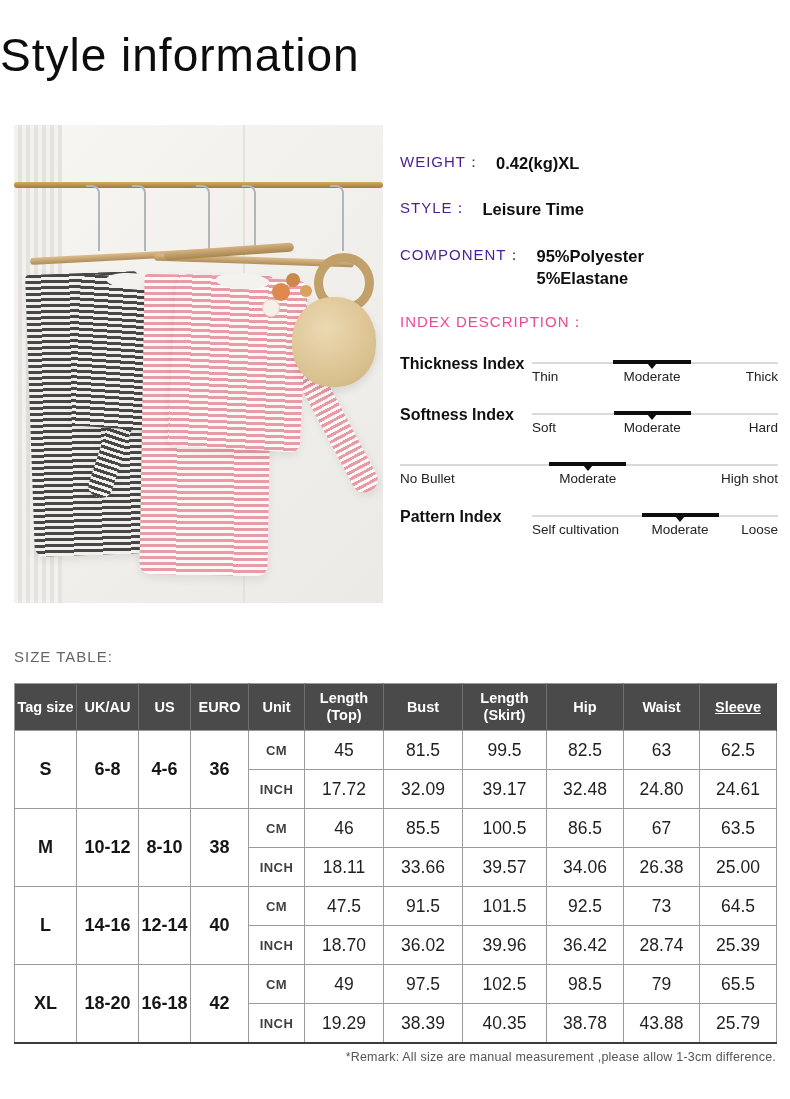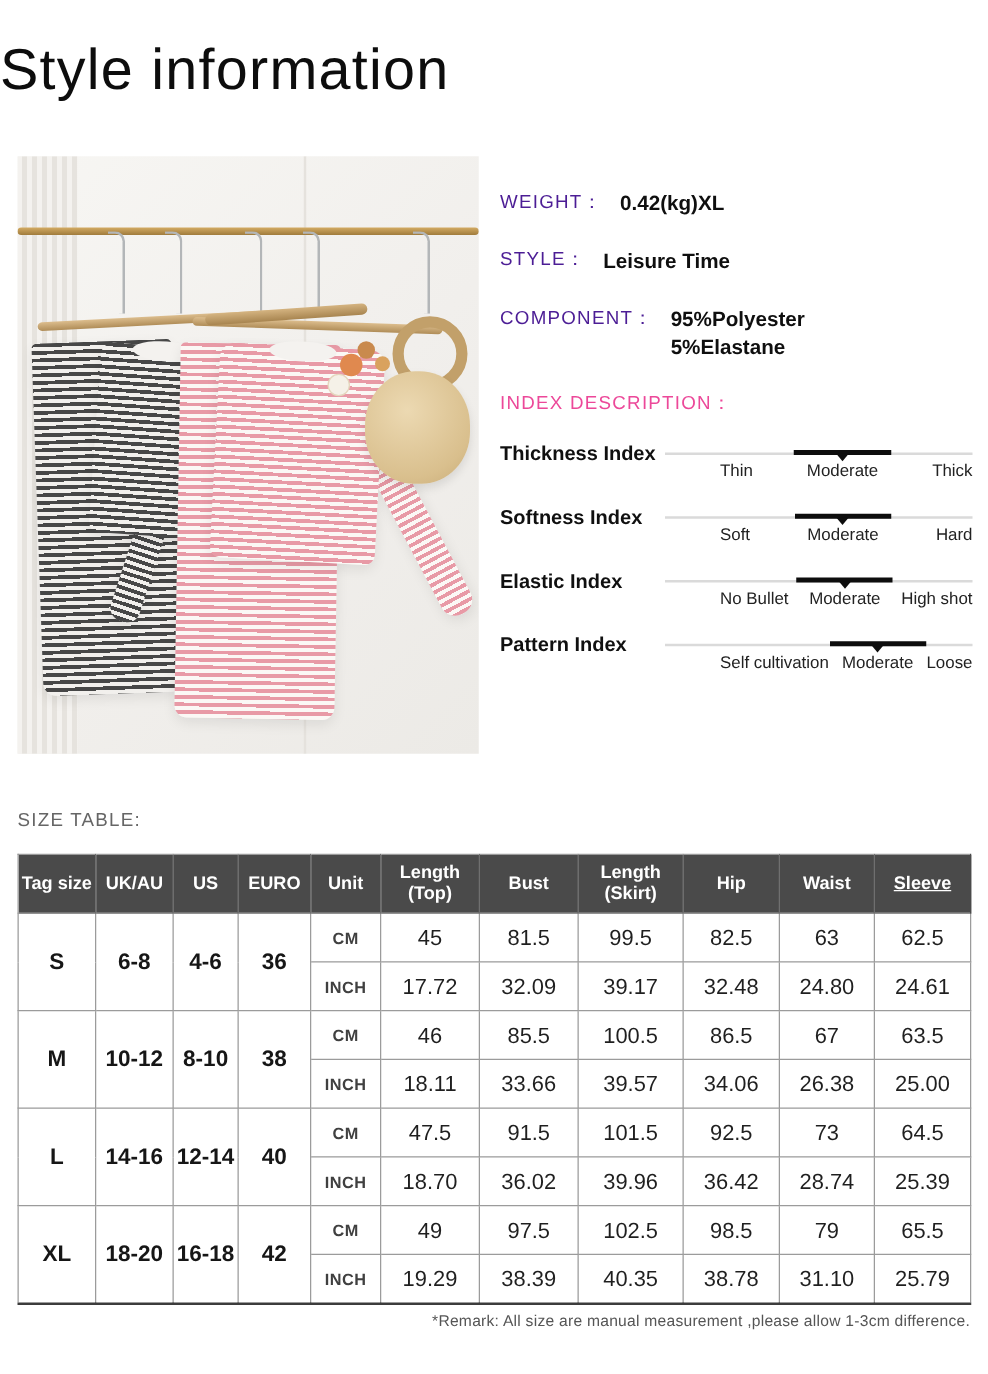--- a/index.html
+++ b/index.html
@@ -44,21 +44,21 @@
   .info{position:absolute;left:400px;top:152px;width:378px;}
   .field{display:flex;align-items:flex-start;margin-bottom:24px;}
   .field-label{flex:0 0 auto;font-size:15px;color:#4c1d95;letter-spacing:1px;line-height:1.35;}
   .field-value{margin-left:14px;font-size:16.5px;font-weight:700;color:#0f0f0f;
     line-height:1.35;white-space:pre-line;}
   .index-title{font-size:15px;color:#ec4899;letter-spacing:1px;margin:12px 0 22px 0;}
   .index-row{display:flex;margin-bottom:21px;}
   .index-name{flex:0 0 132px;font-size:16px;font-weight:700;color:#101010;line-height:1.2;}
   .scale{position:relative;flex:1;padding-top:15px;}
   .scale-line{position:absolute;left:0;right:0;top:8px;height:2px;background:#dadada;}
-  .scale-labels{display:flex;justify-content:space-between;font-size:13.5px;color:#222;margin-left:44px;}
+  .scale-labels{display:flex;justify-content:space-between;font-size:13.5px;color:#222;}
   .lvl{white-space:nowrap;}
   .lvl-mid{position:relative;}
   .seg{position:absolute;left:-10px;right:-10px;top:-9px;height:4px;background:#0d0d0d;}
   .tri{position:absolute;left:50%;top:-6px;margin-left:-5px;width:0;height:0;
     border-left:5px solid transparent;border-right:5px solid transparent;
     border-top:6px solid #0d0d0d;}
   
   .size-table-label{position:absolute;left:14px;top:648px;font-size:15px;color:#666;letter-spacing:1px;}
   table.size{
     position:absolute;left:14px;top:683px;width:762px;
@@ -162,21 +162,20 @@
             <i class="seg"></i>
             <i class="tri"></i>
             <span>Moderate</span>
           </span>
           <span class="lvl">Hard</span>
         </div>
       </div>
     </div>
 
     <div class="index-row">
-      <div class="index-name">Elastic Index</div>
       <div class="scale">
         <div class="scale-line"></div>
         <div class="scale-labels">
           <span class="lvl">No Bullet</span>
           <span class="lvl lvl-mid">
             <i class="seg"></i>
             <i class="tri"></i>
             <span>Moderate</span>
           </span>
           <span class="lvl">High shot</span>
@@ -314,21 +313,21 @@
           <td class="val">98.5</td>
           <td class="val">79</td>
           <td class="val">65.5</td>
         </tr>
         <tr>
           <td class="unit">INCH</td>
           <td class="val">19.29</td>
           <td class="val">38.39</td>
           <td class="val">40.35</td>
           <td class="val">38.78</td>
-          <td class="val">31.10</td>
+          <td class="val">43.88</td>
           <td class="val">25.79</td>
         </tr>
       </tbody>
   </table>
 
   <div class="remark">*Remark: All size are manual measurement ,please allow 1-3cm difference.</div>
 
 </div>
 
 </body></html>

